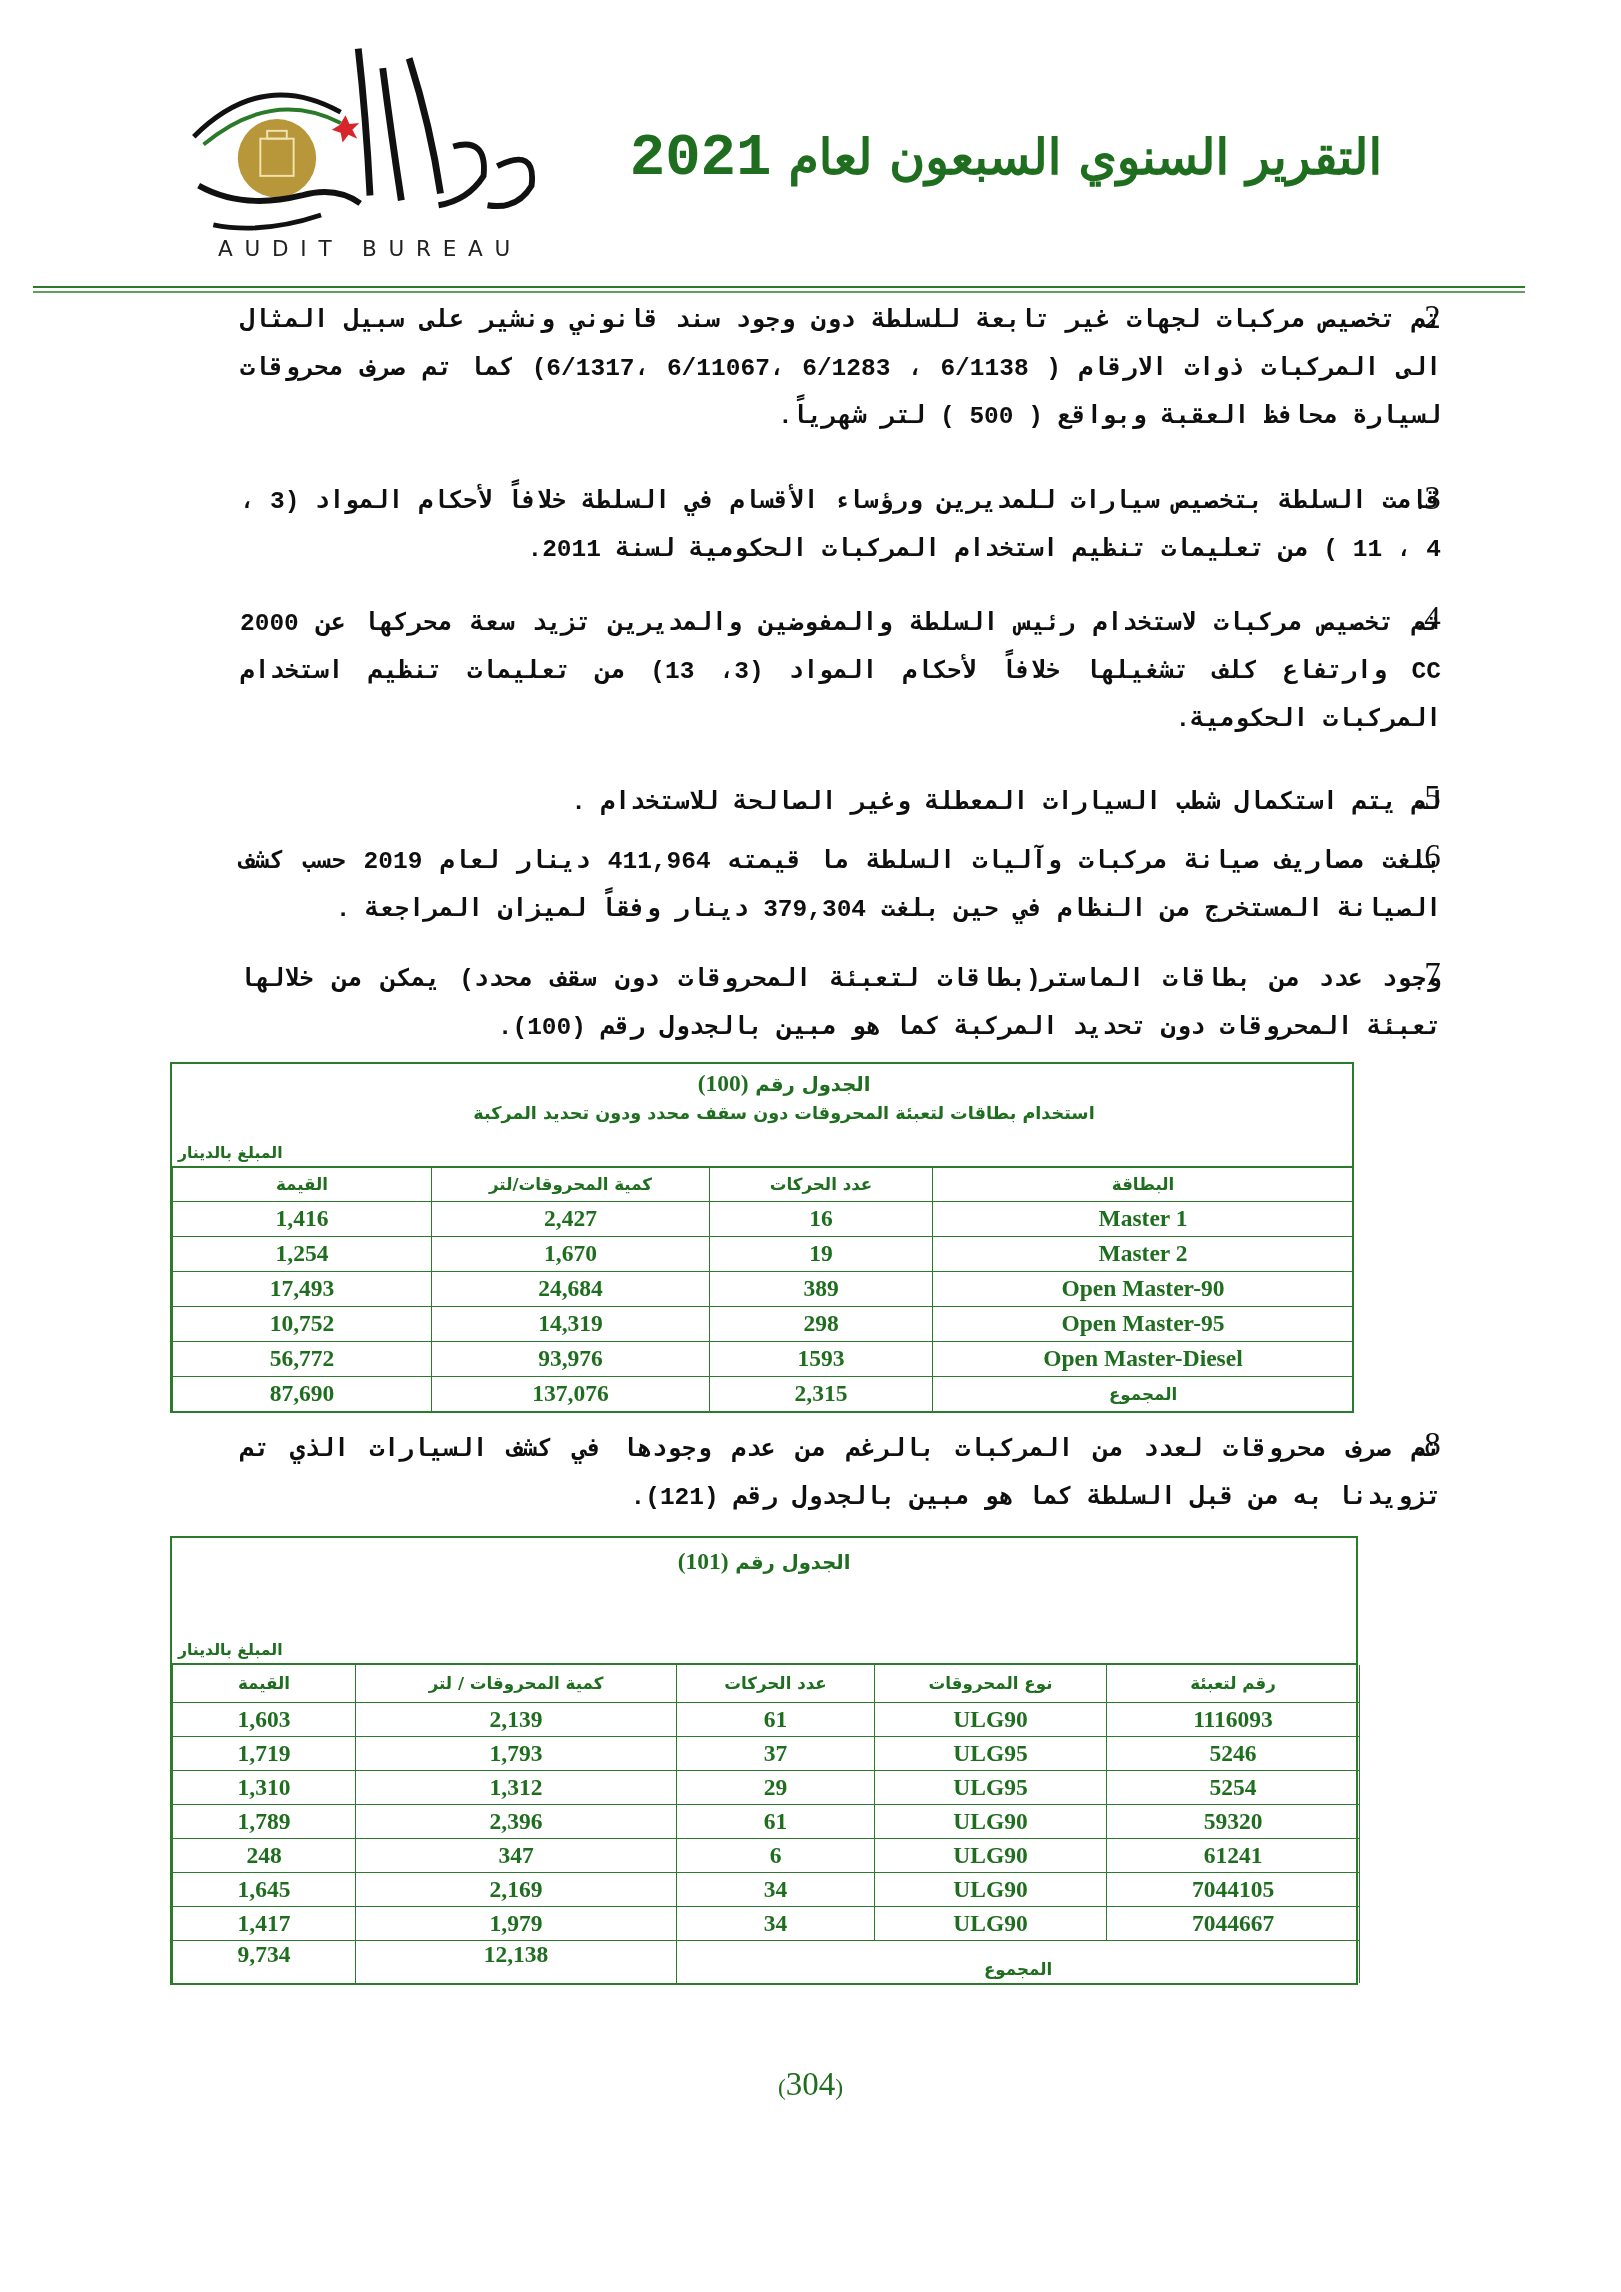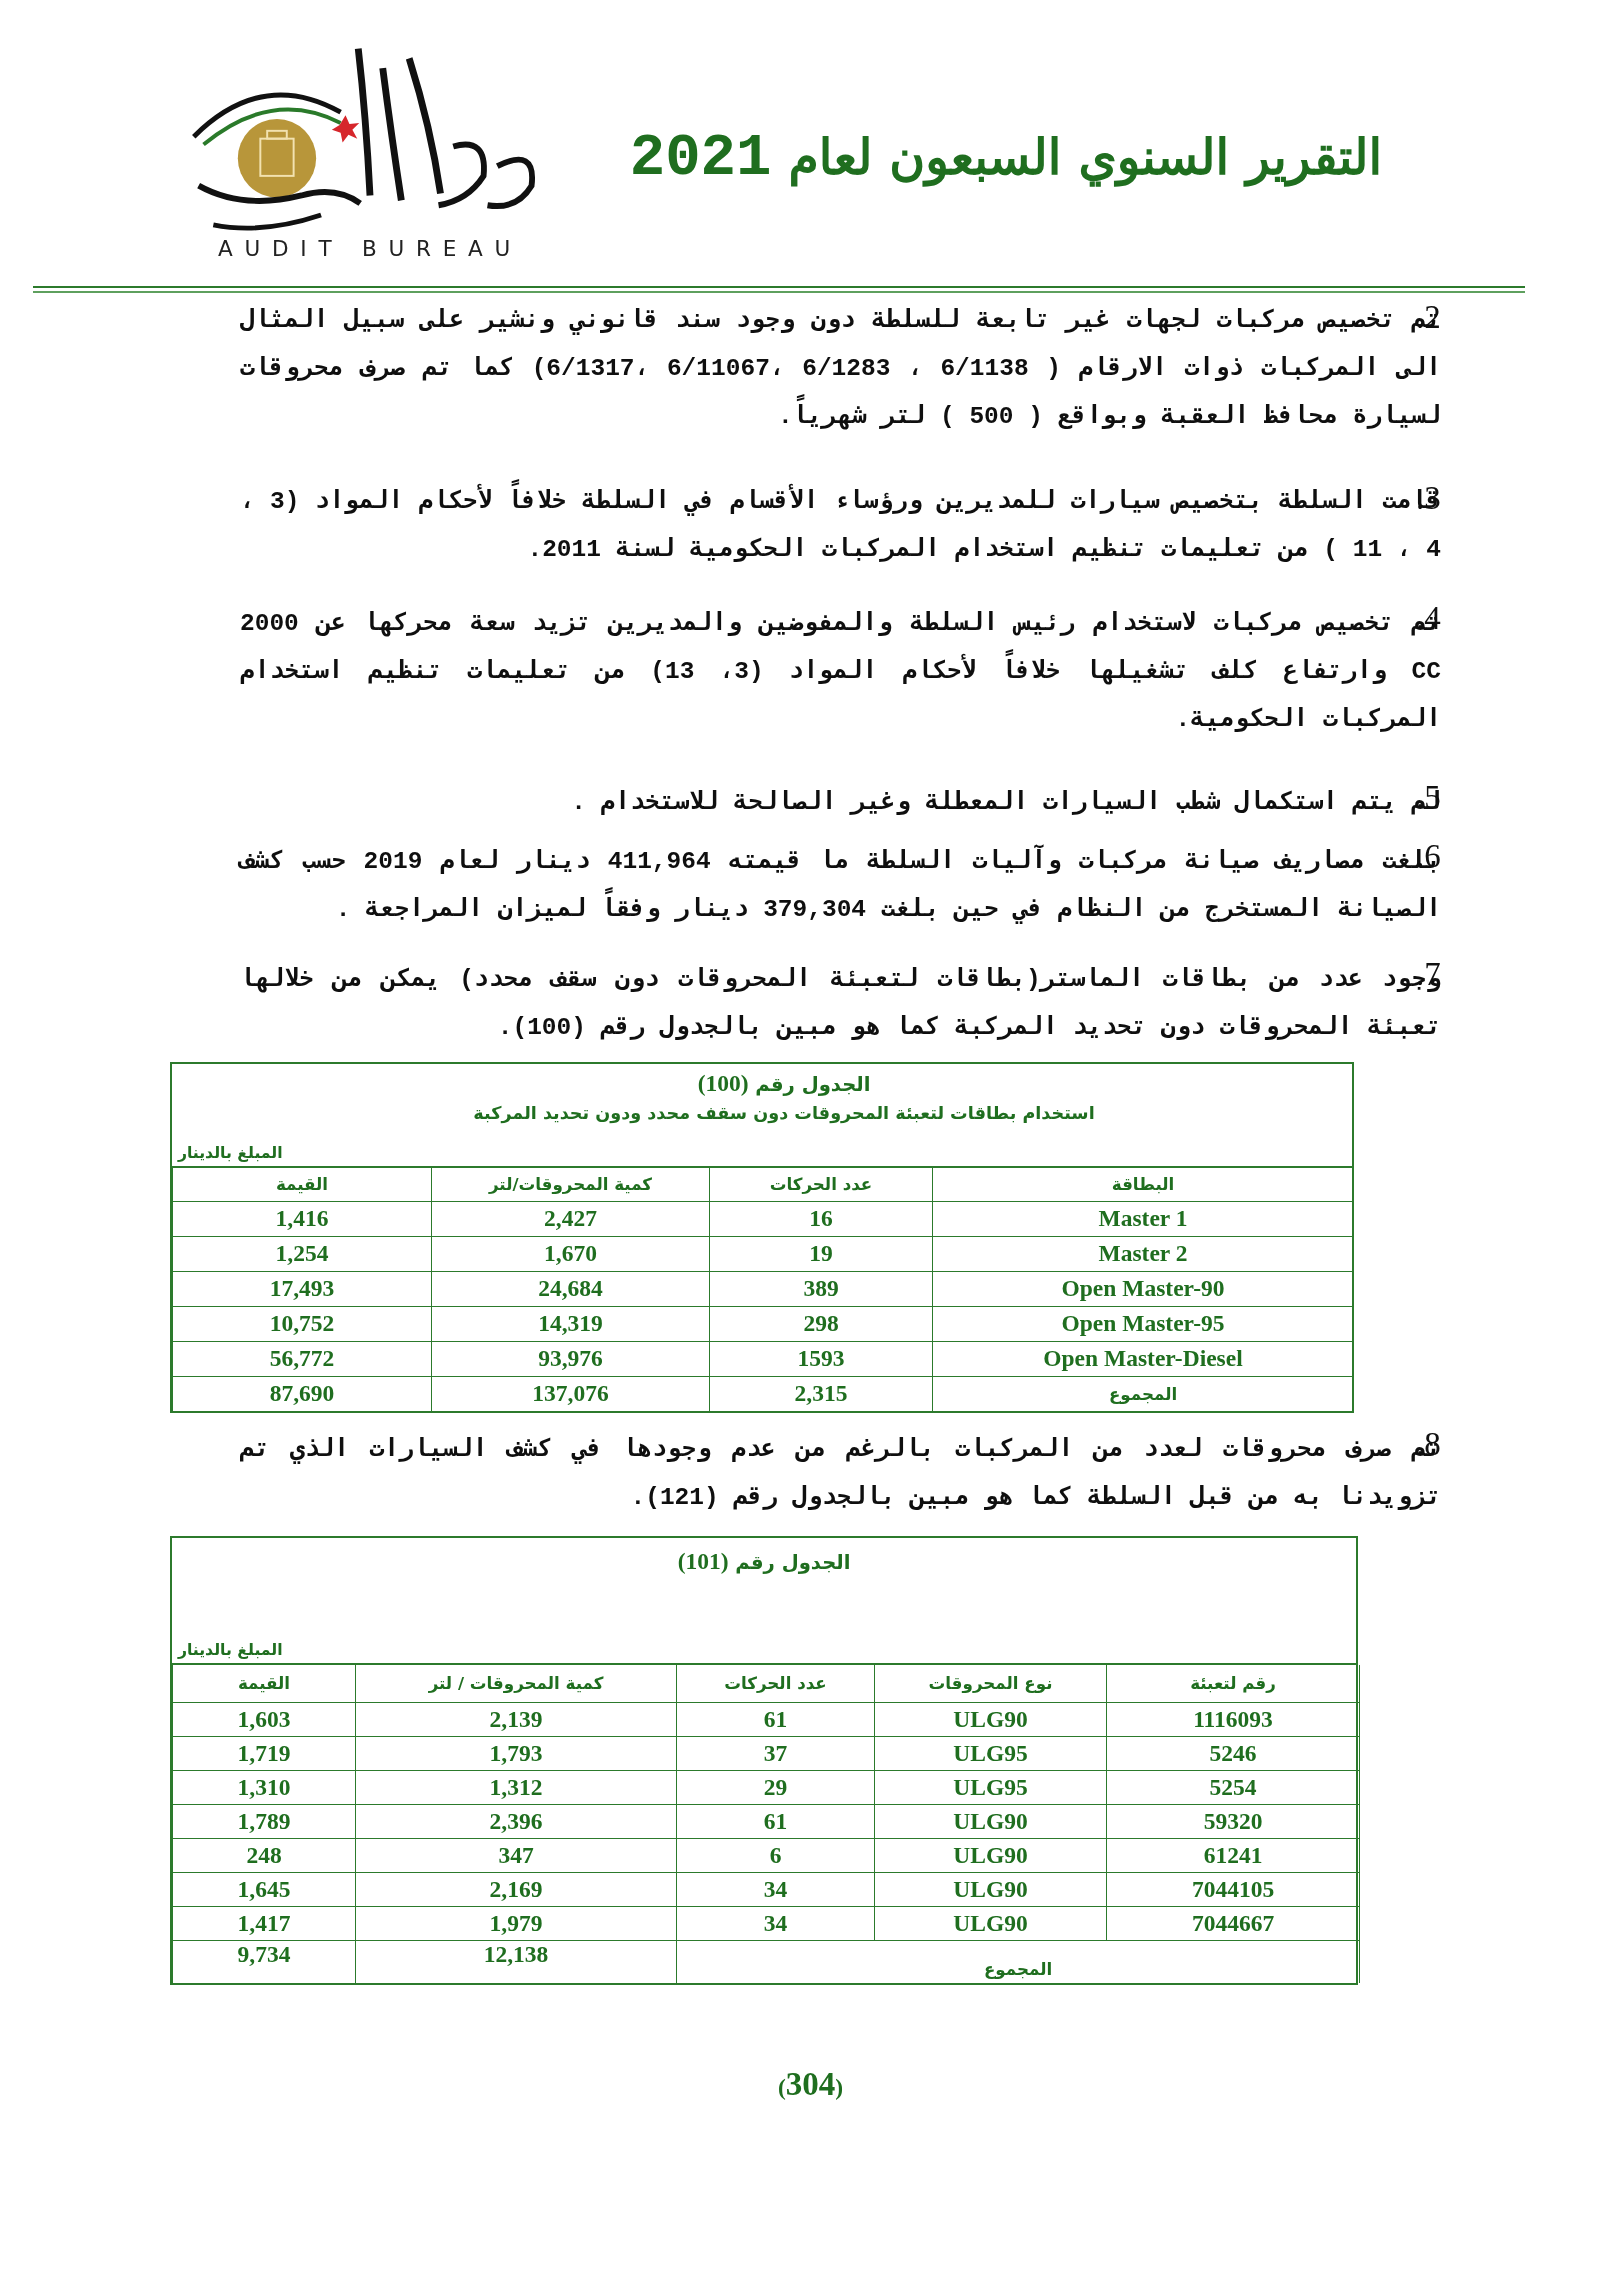--- a/index.html
+++ b/index.html
@@ -34,21 +34,21 @@
   td, th { border:1.5px solid #2c7a2c; text-align:center; padding:0; color:#1f6e1f; }
   th { font-family:"DejaVu Sans", sans-serif; font-size:16.7px; font-weight:bold; }
   td { font-family:"Liberation Serif", serif; font-size:23.5px; font-weight:bold; }
   td.ar { font-family:"DejaVu Sans", sans-serif; font-size:16.7px; }
   tr:first-child th { border-top:none;text-align:center; }
   td:first-child, th:first-child { border-left:none; }
   td:last-child, th:last-child { border-right:none; }
   tr:last-child td { border-bottom:none; }
 
   .page-num { left:745px; top:2066px; width:131px; text-align:center; color:#1f6e1f;
-              font-family:"Liberation Serif", serif; font-weight:bold; font-size:33px; }
+              font-family:"Liberation Serif", serif; font-weight:normal; font-size:33px; }
   .page-num .p { font-size:23.5px; }
 </style>
 </head>
 <body>
 
 <div class="abs logo">
   <svg viewBox="0 0 400 240">
     <path d="M20 110 Q90 40 170 85" stroke="#111" stroke-width="5" fill="none"></path>
     <path d="M30 118 Q100 60 170 96" stroke="#2a7a2a" stroke-width="4" fill="none"></path>
     <circle cx="105" cy="132" r="40" fill="#b8963a"></circle>

